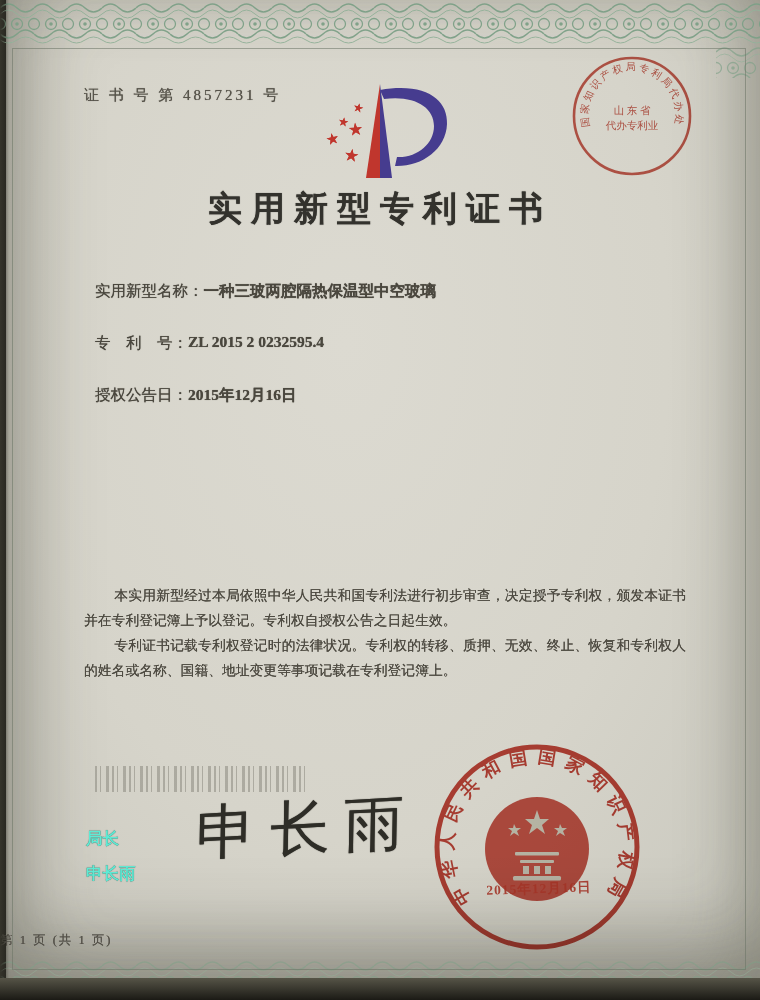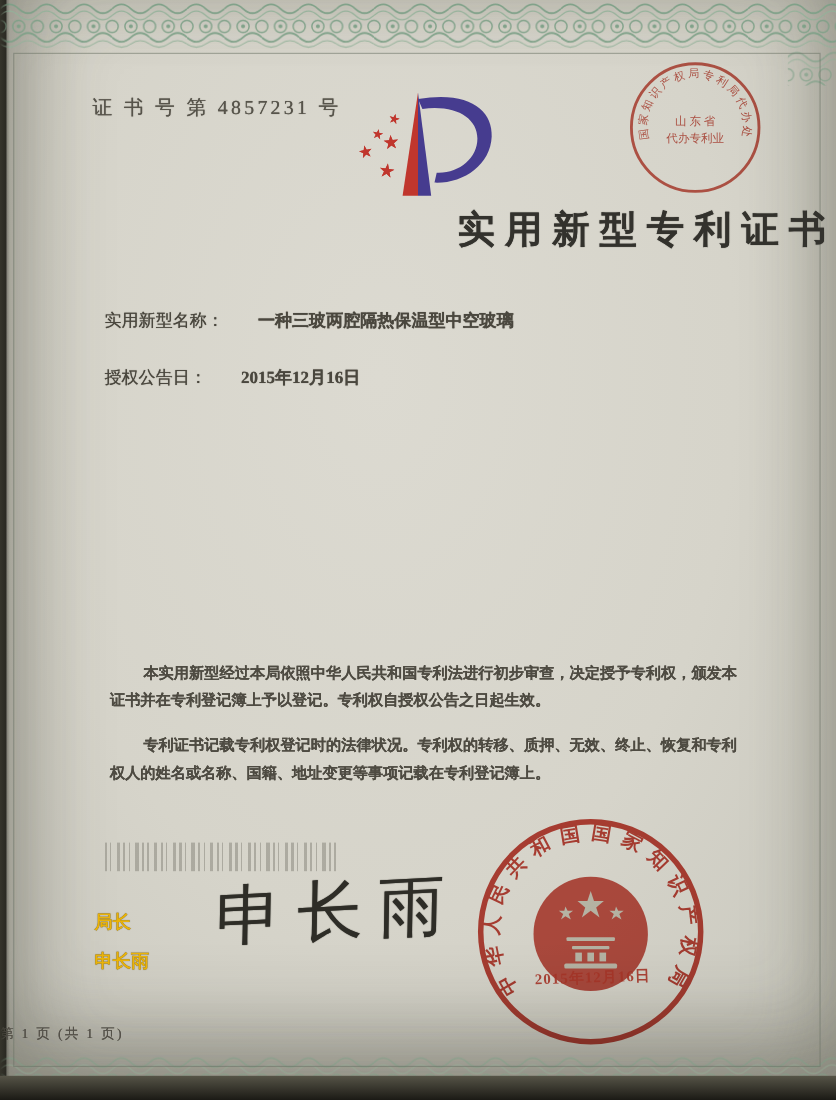--- a/index.html
+++ b/index.html
@@ -8,43 +8,43 @@
   .sheet{position:absolute;left:6px;top:0;right:0;bottom:18px;
     background:radial-gradient(ellipse at 45% 35%, #dcdad1 0%, #d6d4ca 55%, #c8c7bd 100%);
     box-shadow:inset -30px 0 60px rgba(95,95,80,.18), inset 30px -10px 70px rgba(70,70,55,.22), inset 0 -50px 70px rgba(55,55,42,.28);}
   .lace-top{position:absolute;left:0;top:0;width:760px;height:46px;opacity:.95;}
   .lace-right{position:absolute;right:0;top:44px;width:44px;height:34px;opacity:.65;}
   .lace-bottom{position:absolute;left:0;bottom:20px;width:760px;height:22px;opacity:.5;}
   .frame{position:absolute;left:12px;top:48px;right:14px;bottom:30px;border:1px solid rgba(105,115,100,.55);pointer-events:none;}
   .edge-left{position:absolute;left:0;top:0;width:9px;height:100%;background:linear-gradient(90deg,#35342b,rgba(53,52,43,0));}
   .edge-bottom{position:absolute;left:0;bottom:0;width:100%;height:22px;background:linear-gradient(180deg,#565447,#1b1a15);}
 
-  .cert-no{position:absolute;left:84px;top:86px;font-size:18px;letter-spacing:3px;color:#57544b;text-shadow:0 0 .7px #57544b;font-family:Liberation Serif, serif;}
-  .title{position:absolute;left:0;top:186px;width:100%;text-align:right;font-size:34px;font-weight:bold;letter-spacing:9px;color:#33322d;text-shadow:0 0 .8px #33322d;}
+  .cert-no{position:absolute;left:84px;top:86px;font-size:15px;letter-spacing:3px;color:#57544b;text-shadow:0 0 .7px #57544b;font-family:Liberation Serif, serif;}
+  .title{position:absolute;left:0;top:186px;width:100%;text-align:center;font-size:34px;font-weight:bold;letter-spacing:9px;color:#33322d;text-shadow:0 0 .8px #33322d;}
 
   .logo-box{position:absolute;left:300px;top:80px;width:160px;height:104px;}
   .logo-box .star{position:absolute;color:#c0362d;line-height:1;text-shadow:0 0 .5px #c0362d;}
   .star.s1{left:26px;top:52px;font-size:15px;transform:rotate(-12deg);}
   .star.s2{left:38px;top:36px;font-size:12px;transform:rotate(10deg);}
   .star.s3{left:48px;top:41px;font-size:17px;transform:rotate(-5deg);}
   .star.s4{left:53px;top:22px;font-size:12px;transform:rotate(14deg);}
   .star.s5{left:44px;top:67px;font-size:17px;transform:rotate(8deg);}
 
   .fields{position:absolute;left:95px;top:281px;width:580px;}
-  .field-row{display:flex;margin-bottom:31px;font-size:15.5px;color:#4a473e;text-shadow:0 0 .7px #4a473e;white-space:nowrap;gap:31px;}
+  .field-row{display:flex;margin-bottom:31px;font-size:15.5px;color:#4a473e;text-shadow:0 0 .7px #4a473e;white-space:nowrap;}
   .field-row .lbl{flex:0 0 auto;}
   .field-row .val{flex:0 0 auto;font-weight:bold;}
 
   .paragraphs{position:absolute;left:84px;top:583px;width:602px;font-size:13.8px;line-height:1.82;color:#4e4b42;text-align:justify;text-shadow:0 0 .6px #4e4b42;}
-  .paragraphs p{margin:16px;text-indent:2.2em;font-weight:bold;}
+  .paragraphs p{margin:0;text-indent:2.2em;}
 
   .barcode{position:absolute;left:95px;top:766px;width:214px;height:26px;opacity:.55;
     background:repeating-linear-gradient(90deg,#8a887e 0 2px,transparent 2px 5px,#8a887e 5px 6px,transparent 6px 11px,#8a887e 11px 14px,transparent 14px 17px);}
 
-  .officer{position:absolute;left:86px;top:828px;font-size:16.5px;color:#eab308;font-weight:bold;text-shadow:0 0 .7px #3c3a33;}
+  .officer{position:absolute;left:86px;top:828px;font-size:16.5px;color:#5eead4;font-weight:bold;text-shadow:0 0 .7px #3c3a33;}
   .officer .line2{margin-top:13px;}
   .signature{position:absolute;left:196px;top:788px;width:240px;font-size:60px;color:#2e2d27;letter-spacing:14px;transform:rotate(-3deg) skewX(-4deg);white-space:nowrap;text-shadow:0 0 1px #2e2d27;}
 
   .footer-page{position:absolute;left:0;top:932px;width:740px;font-size:12.5px;letter-spacing:2px;color:#55524a;text-shadow:0 0 .6px #55524a;}
 
   .agency-stamp{position:absolute;left:566px;top:50px;width:132px;height:132px;opacity:.88;mix-blend-mode:multiply;}
   .main-seal{position:absolute;left:430px;top:740px;width:214px;height:214px;opacity:.93;mix-blend-mode:multiply;}
   .seal-date{position:absolute;left:436px;top:880px;width:206px;text-align:center;font-size:13.5px;letter-spacing:1px;color:#a23427;transform:rotate(-2deg);font-weight:bold;opacity:.9;}
 
   svg text{font-family:"Liberation Serif","DejaVu Serif",serif;}
@@ -107,20 +107,24 @@
   </svg>
 
   <div class="title">实用新型专利证书</div>
 
   <div class="fields">
     <div class="field-row">
       <span class="lbl">实用新型名称：</span>
         <span class="val">一种三玻两腔隔热保温型中空玻璃</span>
     </div>
     <div class="field-row">
+      <span class="lbl">专　利　号：</span>
+        <span class="val">ZL 2015 2 0232595.4</span>
+    </div>
+    <div class="field-row">
       <span class="lbl">授权公告日：</span>
         <span class="val">2015年12月16日</span>
     </div>
   </div>
 
   <div class="paragraphs">
     <p>本实用新型经过本局依照中华人民共和国专利法进行初步审查，决定授予专利权，颁发本证书并在专利登记簿上予以登记。专利权自授权公告之日起生效。</p>
     <p>专利证书记载专利权登记时的法律状况。专利权的转移、质押、无效、终止、恢复和专利权人的姓名或名称、国籍、地址变更等事项记载在专利登记簿上。</p>
   </div>
 

